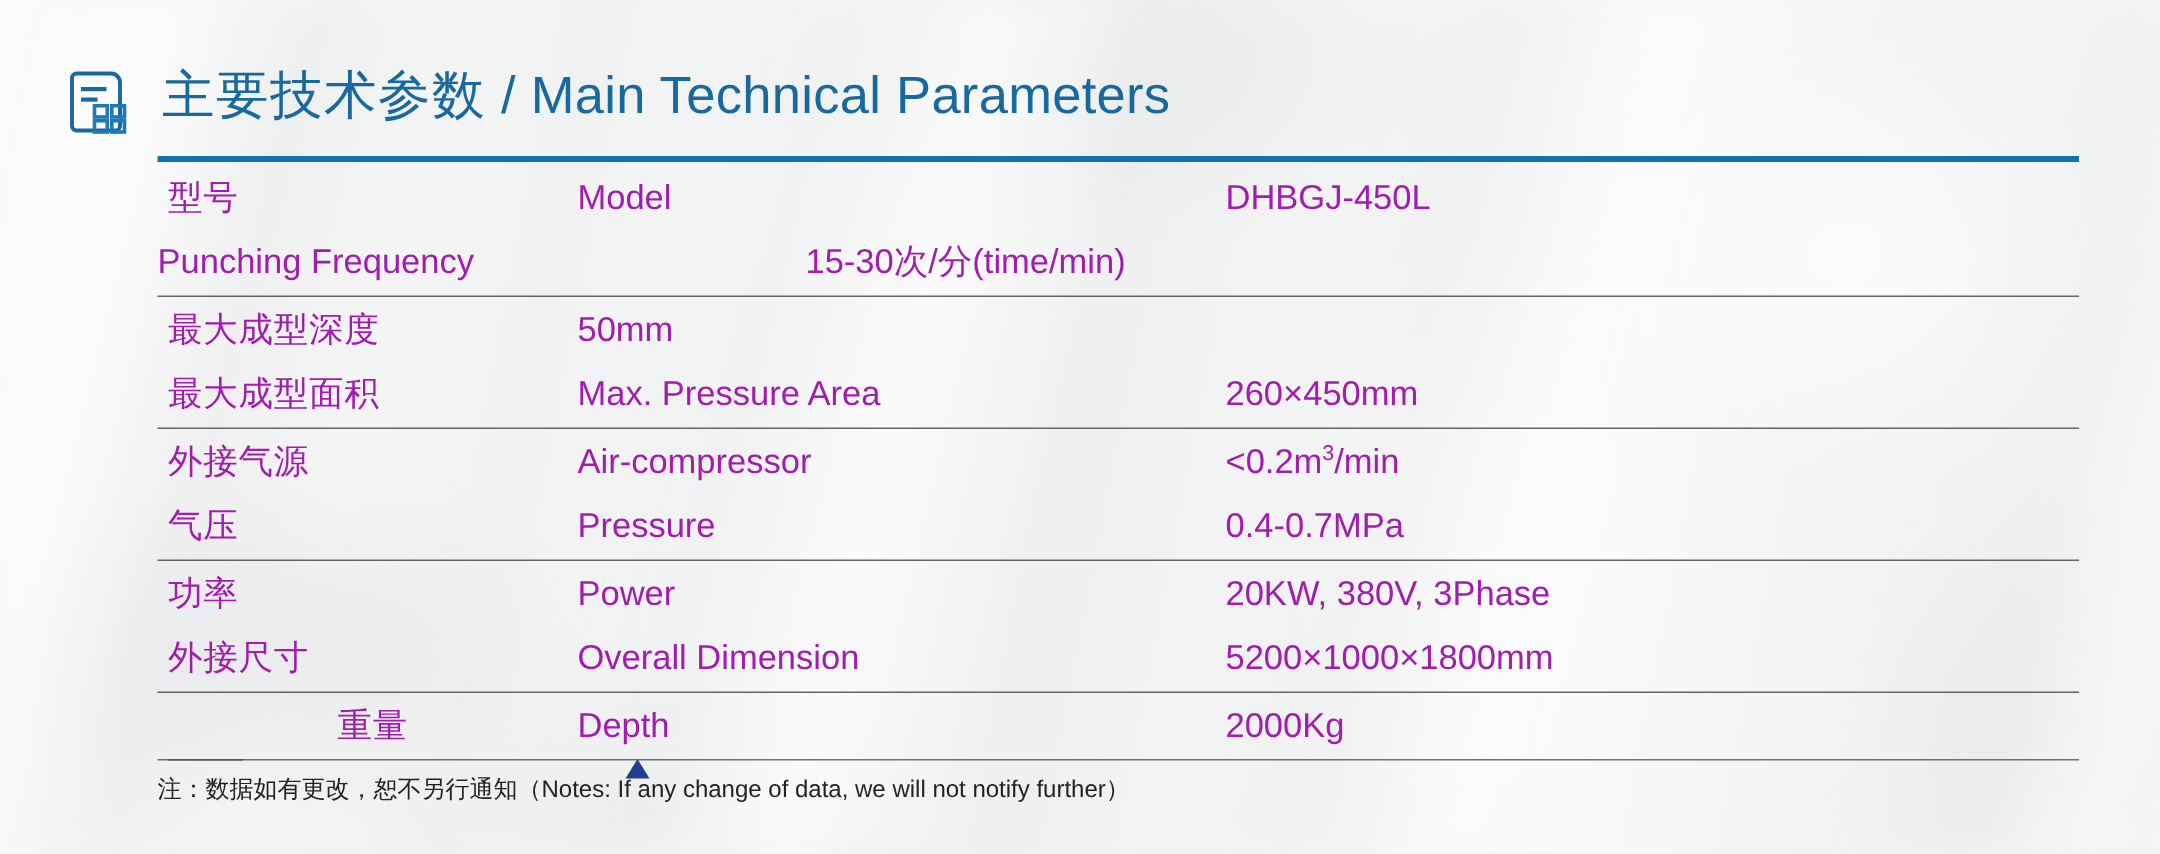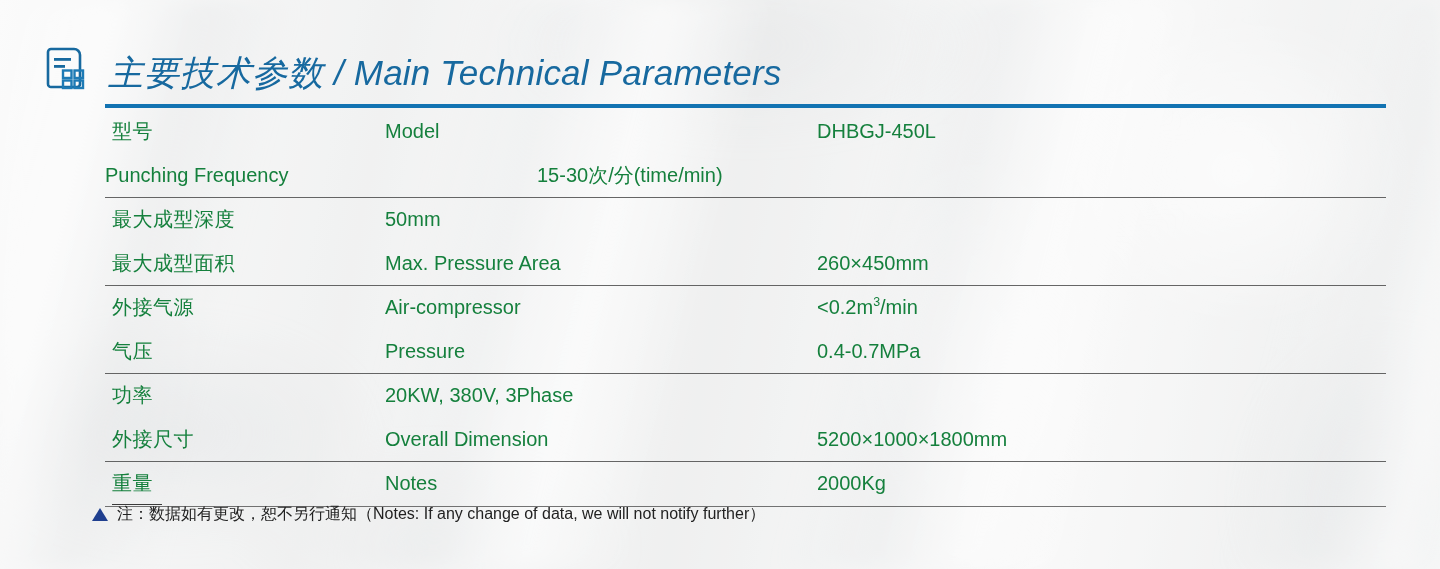--- a/index.html
+++ b/index.html
@@ -37,59 +37,59 @@
       radial-gradient(ellipse 260px 220px at 86% 30%,rgba(255,255,255,.9),rgba(0,0,0,0) 72%),
       radial-gradient(ellipse 340px 140px at 52% 8%,rgba(196,201,205,.22),rgba(0,0,0,0) 72%),
       radial-gradient(ellipse 220px 260px at 96% 88%,rgba(190,196,200,.26),rgba(0,0,0,0) 70%),
       radial-gradient(ellipse 280px 150px at 30% 96%,rgba(199,204,208,.20),rgba(0,0,0,0) 72%),
       radial-gradient(ellipse 180px 300px at 68% 62%,rgba(255,255,255,.75),rgba(0,0,0,0) 72%);
     filter:blur(14px);
   }
   .bg-wash{background:rgba(247,248,248,.42);}
 
   
-  .header{position:absolute;left:46px;top:46px;display:flex;align-items:flex-end;font-style:italic;}
+  .header{position:absolute;left:46px;top:46px;display:flex;align-items:flex-start;}
   .doc-icon{width:40px;height:44px;flex:0 0 auto;display:block;}
   .title{
     margin-left:22px;font-size:35px;line-height:1;color:#17699f;
     font-weight:400;letter-spacing:.2px;white-space:nowrap;
   }
   .title .cn{letter-spacing:1px;}
 
   .rule-blue{
     position:absolute;left:105px;top:104px;width:1281px;height:4px;
     background:#1273b2;
   }
 
   
   .table{position:absolute;left:105px;top:110px;width:1281px;}
   .row{position:relative;display:flex;align-items:center;height:43.5px;}
   .c-cn{width:280px;flex:0 0 280px;padding-left:7px;box-sizing:border-box;}
   .c-en{width:432px;flex:0 0 432px;}
   .c-val{flex:1 1 auto;}
   .cell{
-    font-size:20px;color:#15803d;line-height:1;white-space:nowrap;
+    font-size:23px;color:#a21caf;line-height:1;white-space:nowrap;
     font-weight:400;
   }
   .cell.cn{letter-spacing:.5px;}
   .sep{height:1px;background:#4b4b4b;opacity:.85;width:1281px;}
   .sep.last{background:#5a5a5a;}
 
   
-  .underline-cell{position:relative;}
+  .underline-cell{position:relative;text-align:center;}
   .underline-cell::after{
     content:"";position:absolute;left:7px;bottom:-11px;width:50px;height:1px;
     background:#3b3b3b;
   }
 
   sup{font-size:.62em;vertical-align:super;line-height:0;}
 
   
   .note{
-    position:absolute;left:92px;top:506px;display:flex;align-items:center;
+    position:absolute;left:105px;top:506px;display:flex;align-items:center;flex-direction:column;
   }
   .tri{
     width:0;height:0;border-left:8px solid transparent;border-right:8px solid transparent;
     border-bottom:13px solid #1f3f8f;margin-right:9px;
   }
   .note-text{font-size:16px;color:#222;line-height:1;white-space:nowrap;}
 </style>
 </head>
 <body>
 
@@ -153,33 +153,34 @@
 
     <div class="row">
       <div class="c-cn"><span class="cell cn">气压</span></div>
       <div class="c-en"><span class="cell">Pressure</span></div>
       <div class="c-val"><span class="cell">0.4-0.7MPa</span></div>
     </div>
     <div class="sep"></div>
 
     <div class="row">
       <div class="c-cn"><span class="cell cn">功率</span></div>
+      <div class="c-en"><span class="cell">Power</span></div>
       <div class="c-val"><span class="cell">20KW, 380V, 3Phase</span></div>
     </div>
 
     <div class="row">
       <div class="c-cn"><span class="cell cn">外接尺寸</span></div>
       <div class="c-en"><span class="cell">Overall Dimension</span></div>
       <div class="c-val"><span class="cell">5200×1000×1800mm</span></div>
     </div>
     <div class="sep"></div>
 
     <div class="row">
       <div class="c-cn underline-cell"><span class="cell cn">重量</span></div>
-      <div class="c-en"><span class="cell">Notes</span></div>
+      <div class="c-en"><span class="cell">Depth</span></div>
       <div class="c-val"><span class="cell">2000Kg</span></div>
     </div>
     <div class="sep last"></div>
   </div>
 
   <div class="note">
     <span class="tri"></span>
     <span class="note-text">注：数据如有更改，恕不另行通知（Notes: If any change of data, we will not notify further）</span>
   </div>
 

